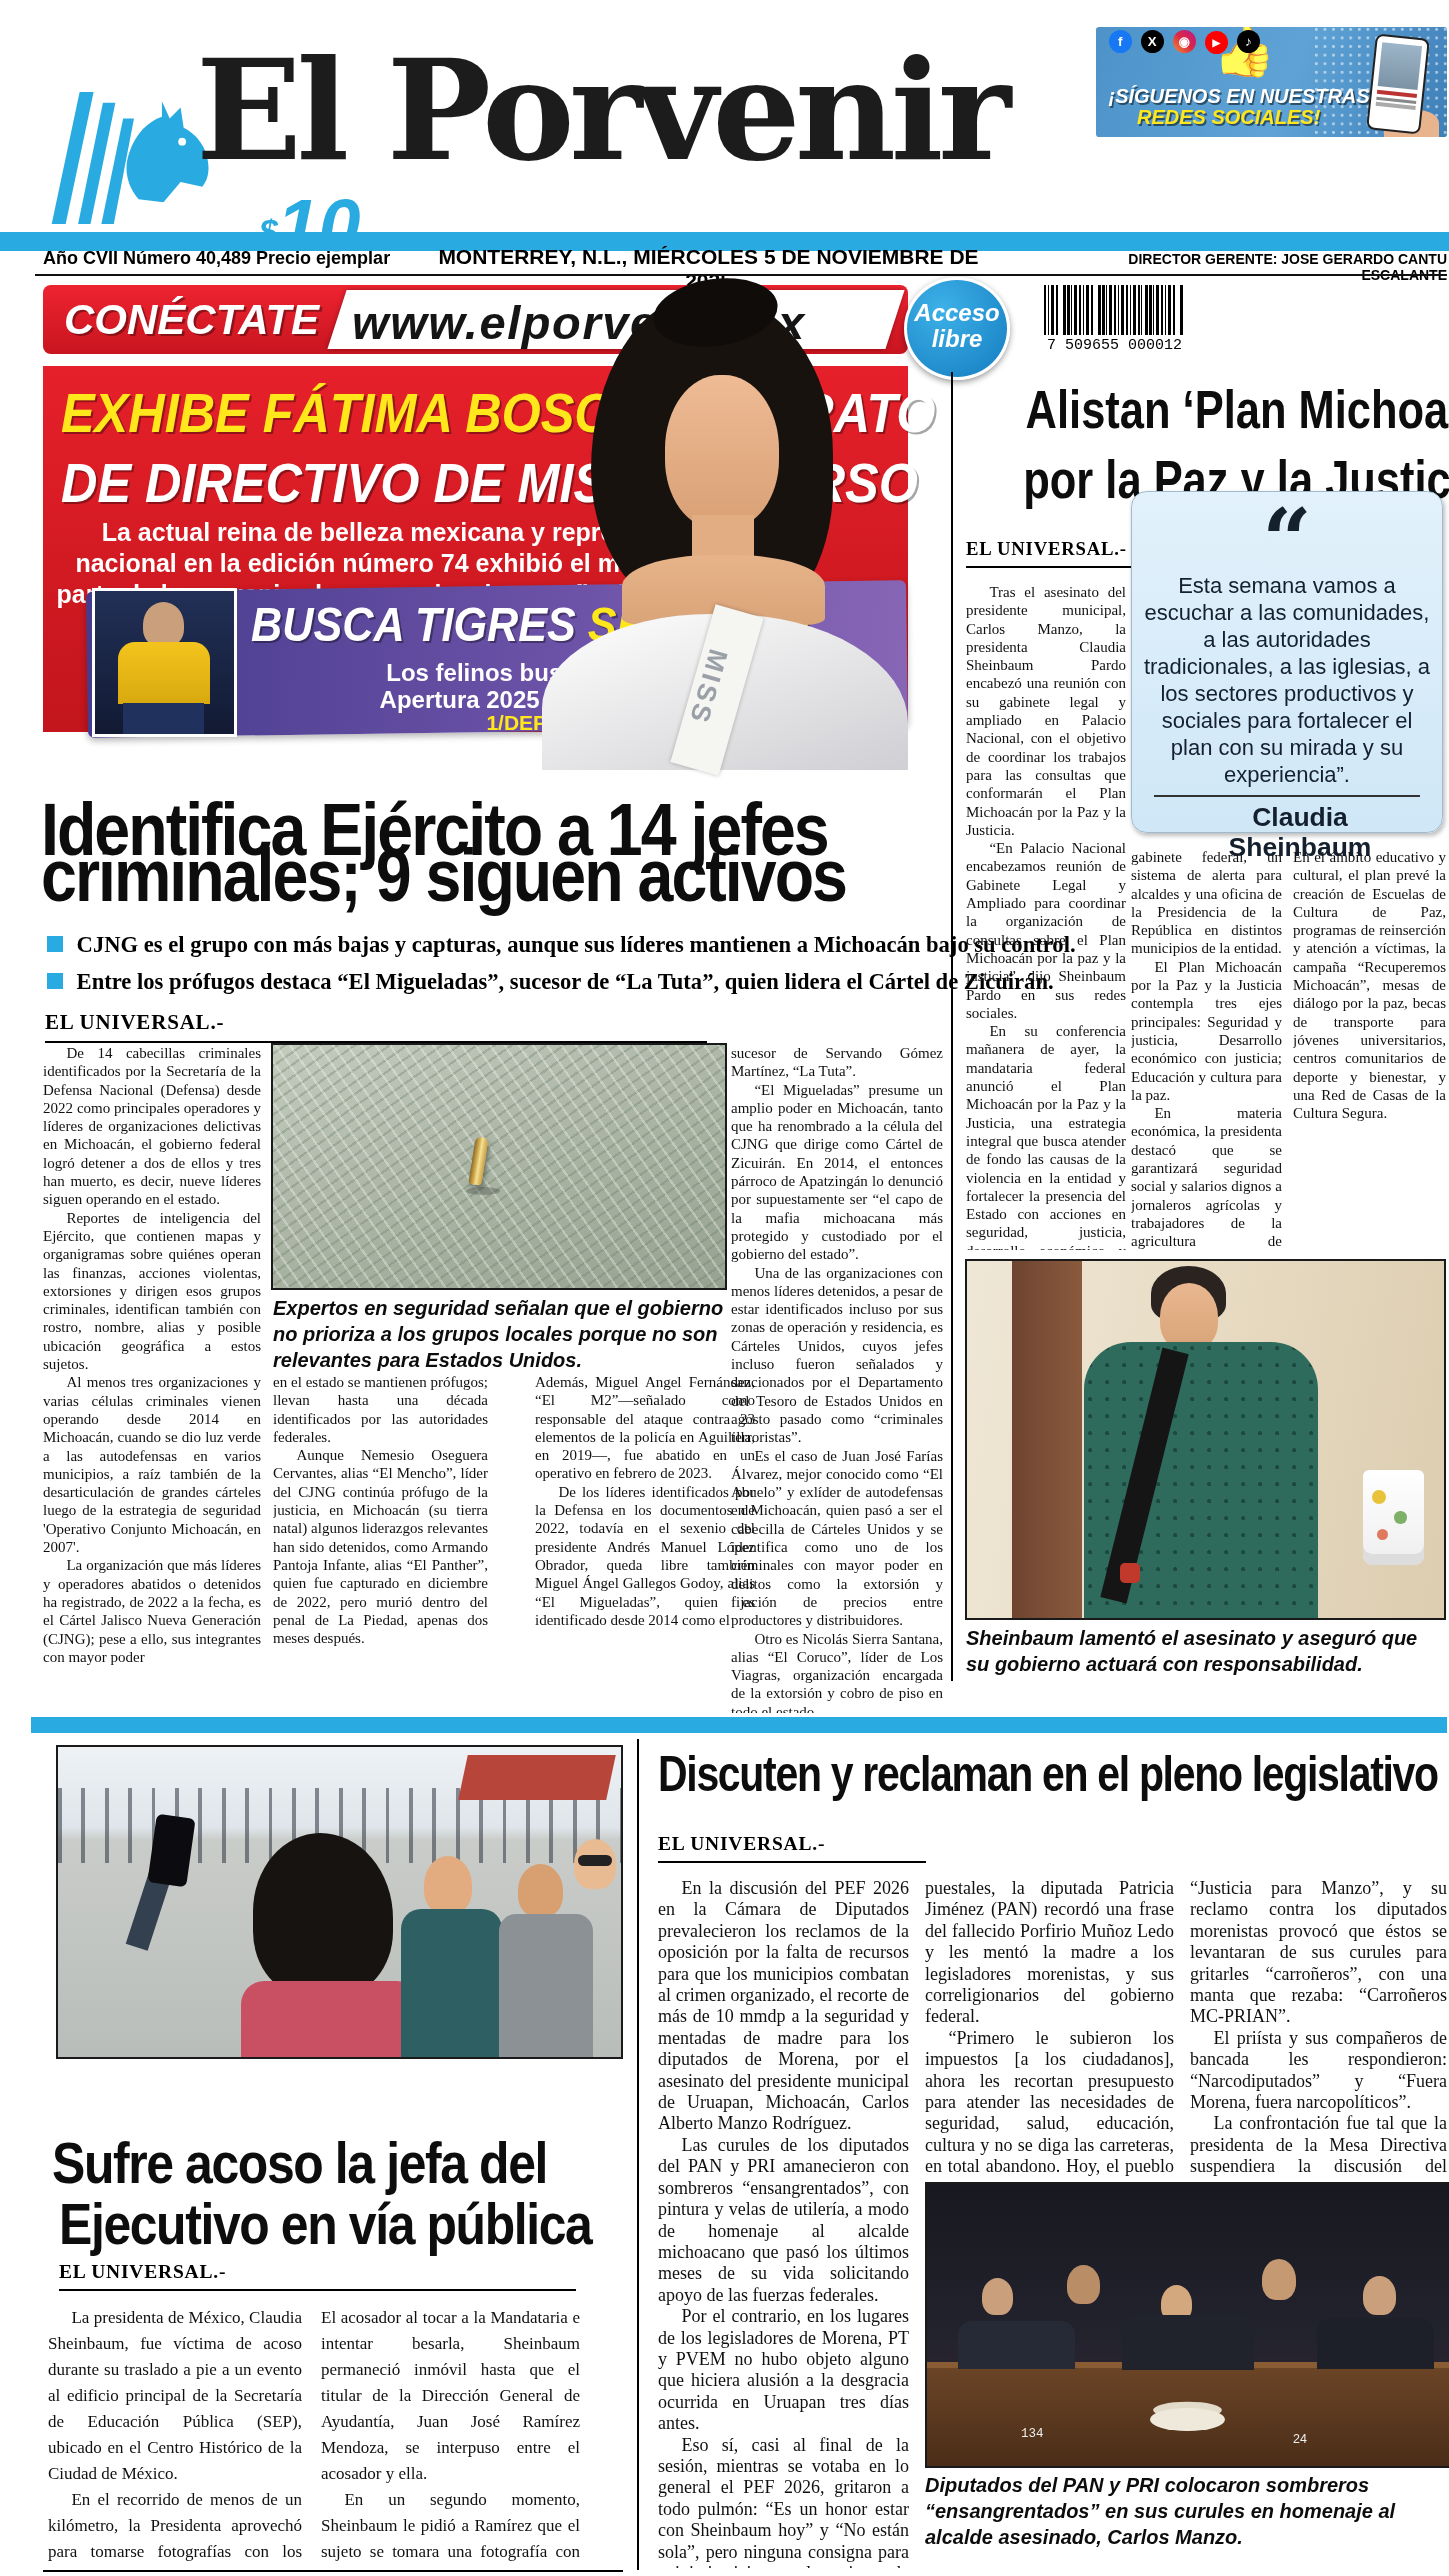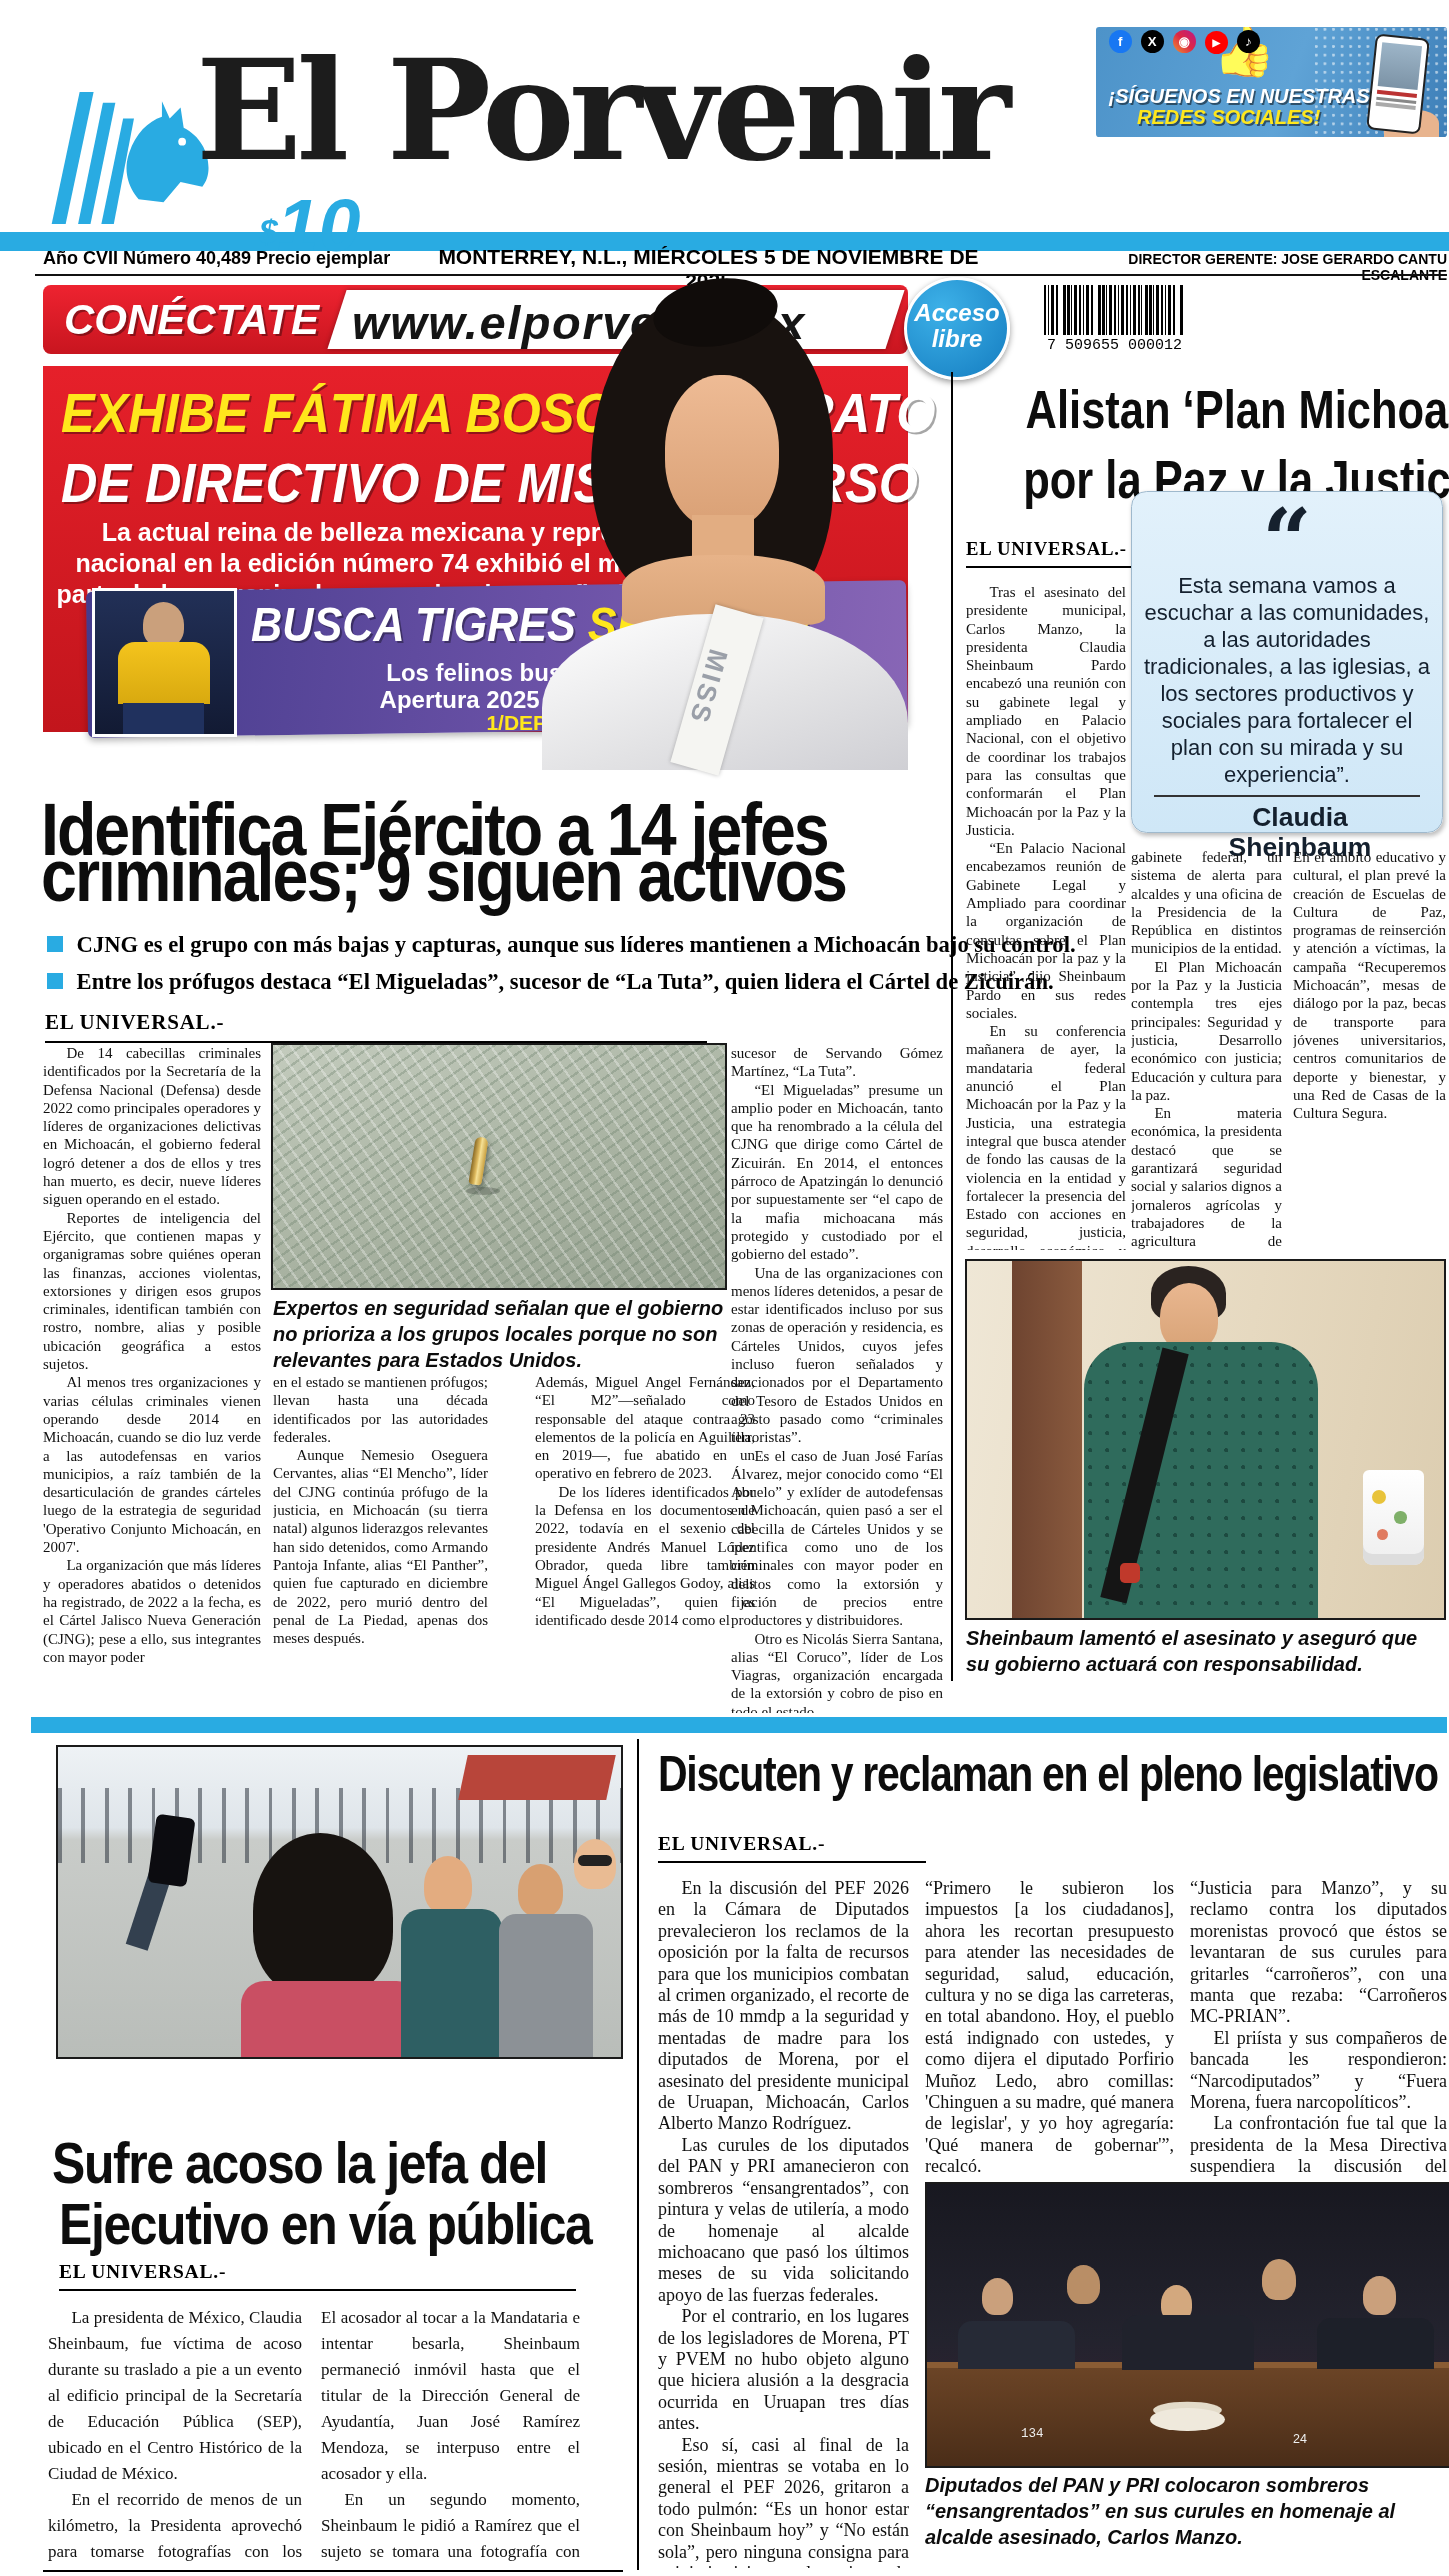--- a/index.html
+++ b/index.html
@@ -297,20 +297,21 @@
     <span class="cond sx82" style="font-size:50px;letter-spacing:-1.6px;">Discuten y reclaman en el pleno legislativo</span>
   </div>
   <div class="byline" style="left:658px;top:1833px;width:268px;font-size:19.5px;">EL UNIVERSAL.-</div>
   <div class="col b23" style="left:658px;top:1878px;width:251px;height:690px;">
       <p>En la discusión del PEF 2026 en la Cámara de Diputados prevalecieron los reclamos de la oposición por la falta de recursos para que los municipios combatan al crimen organizado, el recorte de más de 10 mmdp a la seguridad y mentadas de madre para los diputados de Morena, por el asesinato del presidente municipal de Uruapan, Michoacán, Carlos Alberto Manzo Rodríguez.</p>
       <p>Las curules de los diputados del PAN y PRI amanecieron con sombreros “ensangrentados”, con pintura y velas de utilería, a modo de homenaje al alcalde michoacano que pasó los últimos meses de su vida solicitando apoyo de las fuerzas federales.</p>
       <p>Por el contrario, en los lugares de los legisladores de Morena, PT y PVEM no hubo objeto alguno que hiciera alusión a la desgracia ocurrida en Uruapan tres días antes.</p>
       <p>Eso sí, casi al final de la sesión, mientras se votaba en lo general el PEF 2026, gritaron a todo pulmón: “Es un honor estar con Sheinbaum hoy” y “No están sola”, pero ninguna consigna para exigir justicia por el asesinato de Manzo Rodríguez.</p>
     </div>
   <div class="col b23 cont" style="left:925px;top:1878px;width:249px;height:299px;">
+      <p>puestales, la diputada Patricia Jiménez (PAN) recordó una frase del fallecido Porfirio Muñoz Ledo y les mentó la madre a los legisladores morenistas, y sus correligionarios del gobierno federal.</p>
       <p>“Primero le subieron los impuestos [a los ciudadanos], ahora les recortan presupuesto para atender las necesidades de seguridad, salud, educación, cultura y no se diga las carreteras, en total abandono. Hoy, el pueblo está indignado con ustedes, y como dijera el diputado Porfirio Muñoz Ledo, abro comillas: 'Chinguen a su madre, qué manera de legislar', y yo hoy agregaría: 'Qué manera de gobernar'”, recalcó.</p>
     </div>
   <div class="col b23 cont" style="left:1190px;top:1878px;width:257px;height:299px;">
       <p>“Justicia para Manzo”, y su reclamo contra los diputados morenistas provocó que éstos se levantaran de sus curules para gritarles “carroñeros”, con una manta que rezaba: “Carroñeros MC-PRIAN”.</p>
       <p>El priísta y sus compañeros de bancada les respondieron: “Narcodiputados” y “Fuera Morena, fuera narcopolíticos”.</p>
       <p>La confrontación fue tal que la presidenta de la Mesa Directiva suspendiera la discusión del dictamen.</p>
     </div>
 
   <div class="photo congress-bg" style="left:925px;top:2182px;width:522px;height:282px;">
     <div class="abs" style="left:0;top:184px;width:522px;height:98px;background:linear-gradient(#6b4426,#4a2d18);"></div>

